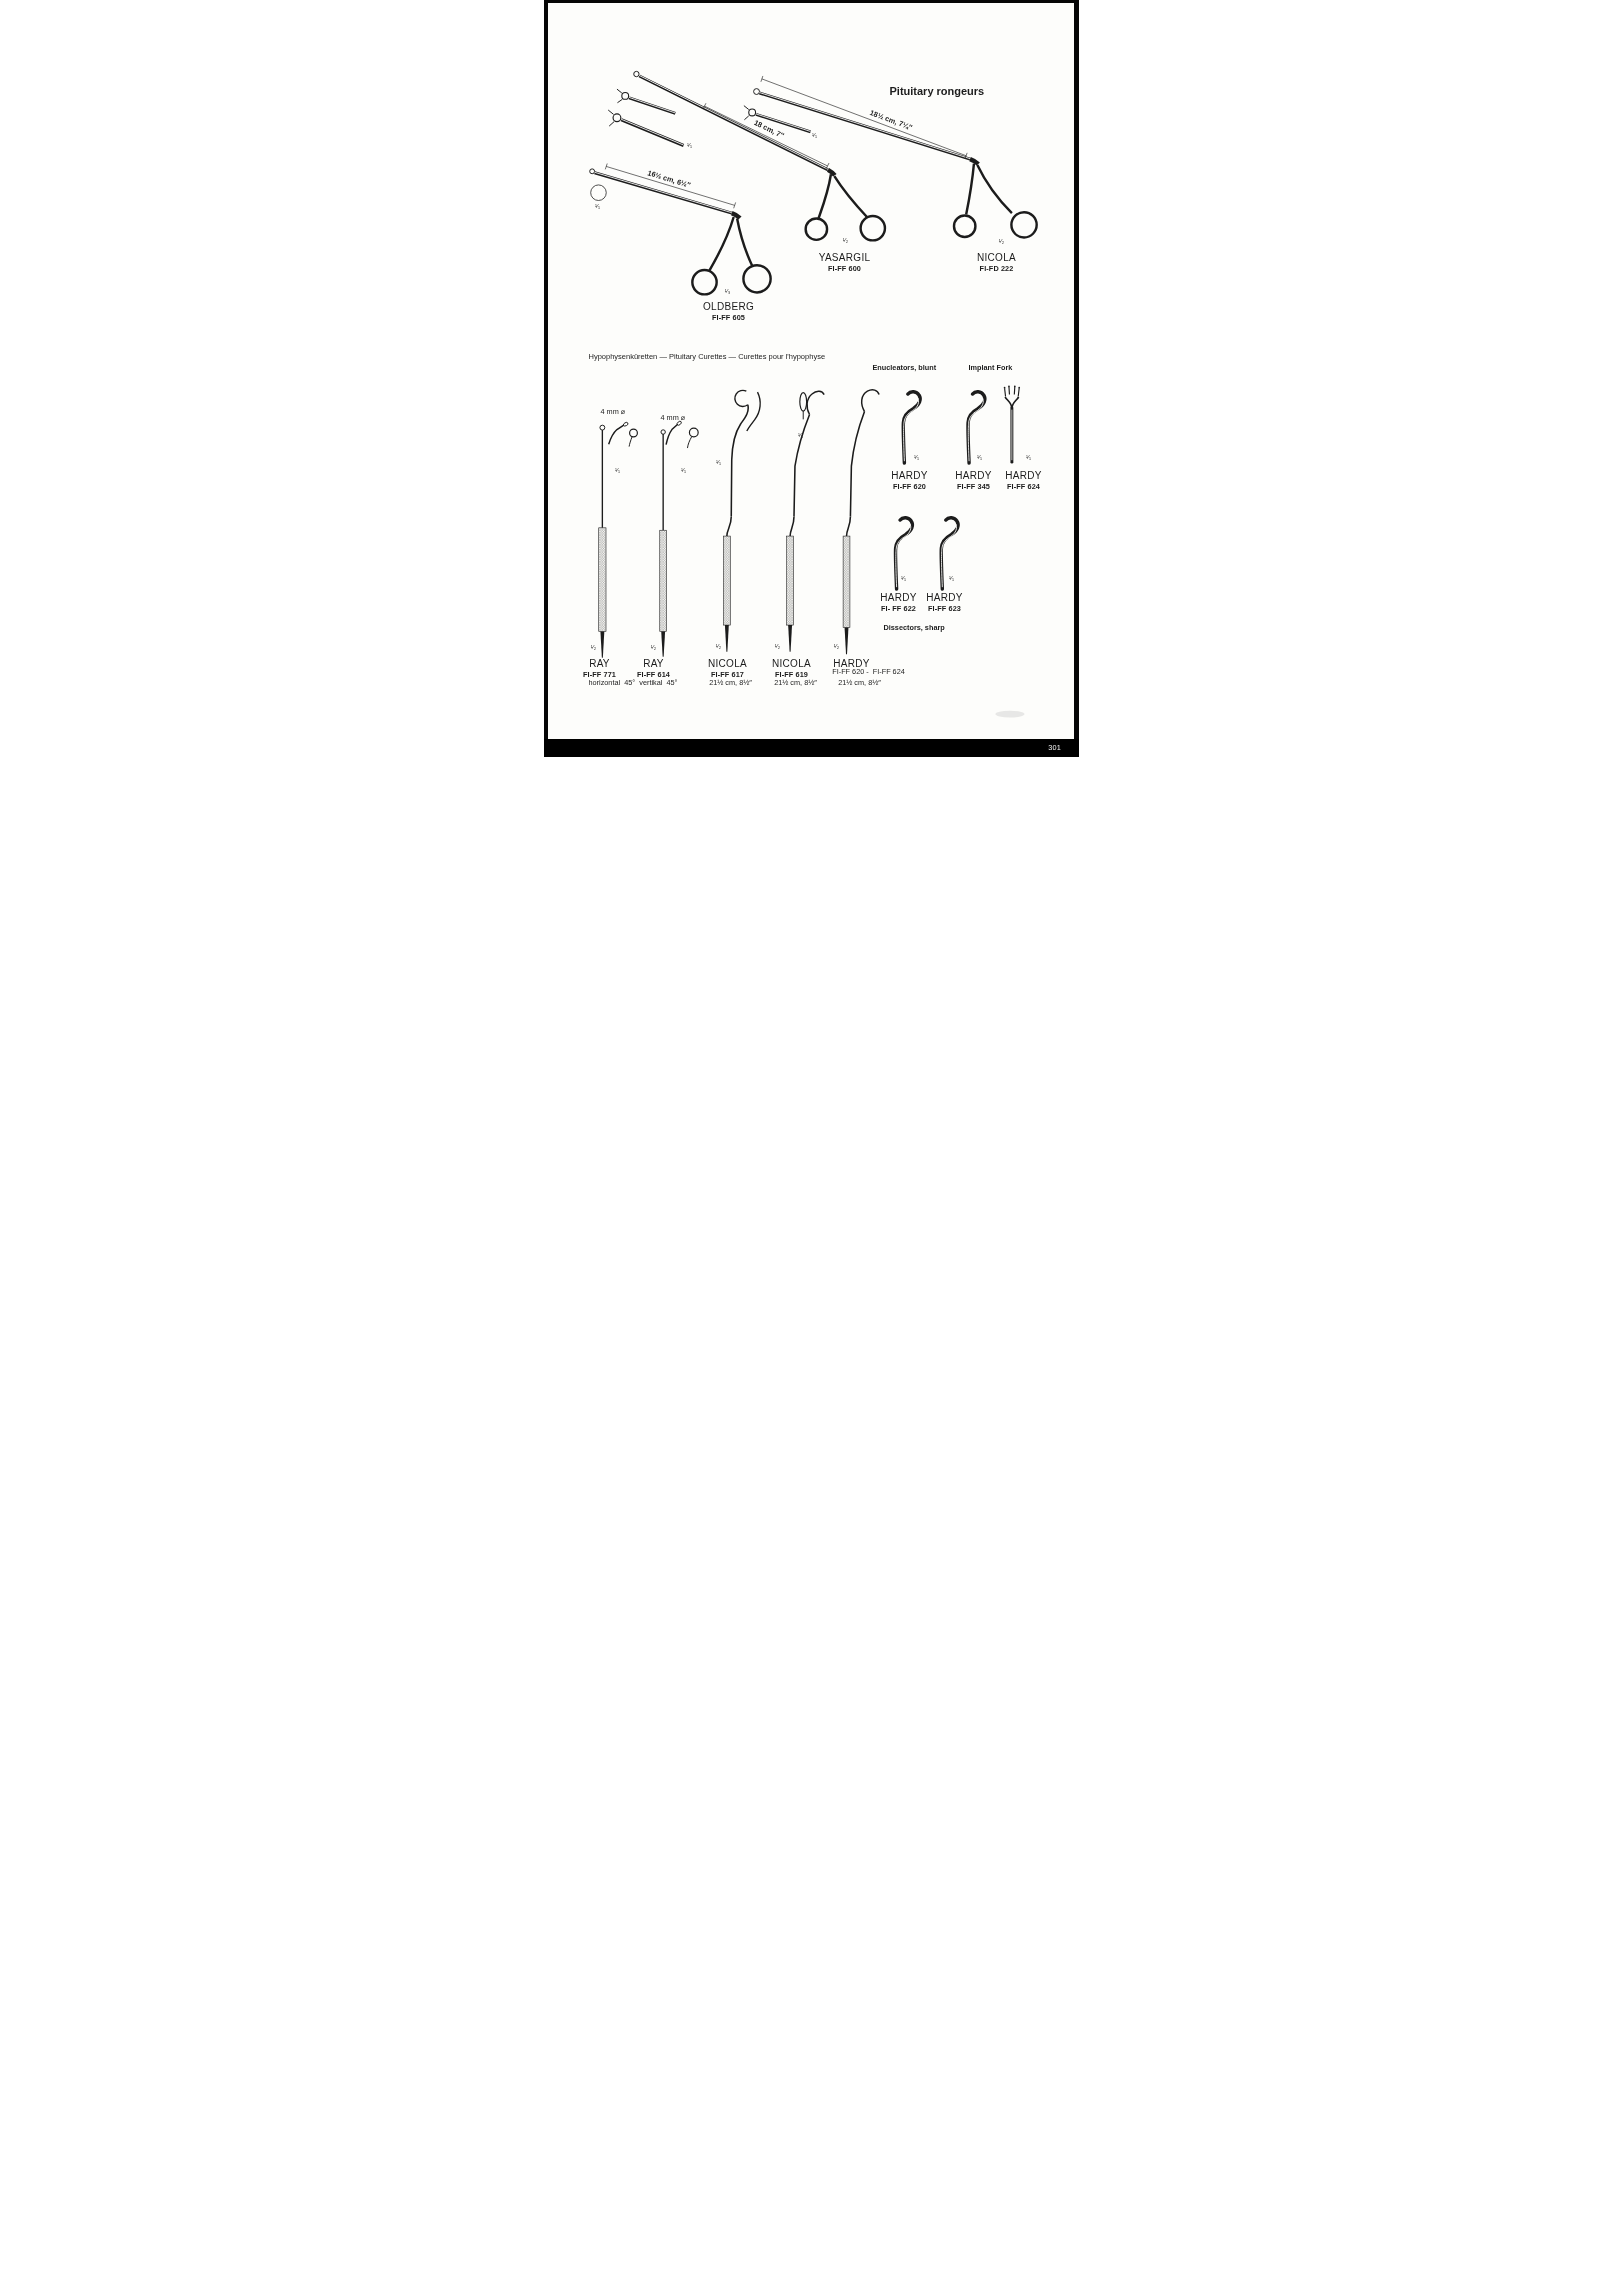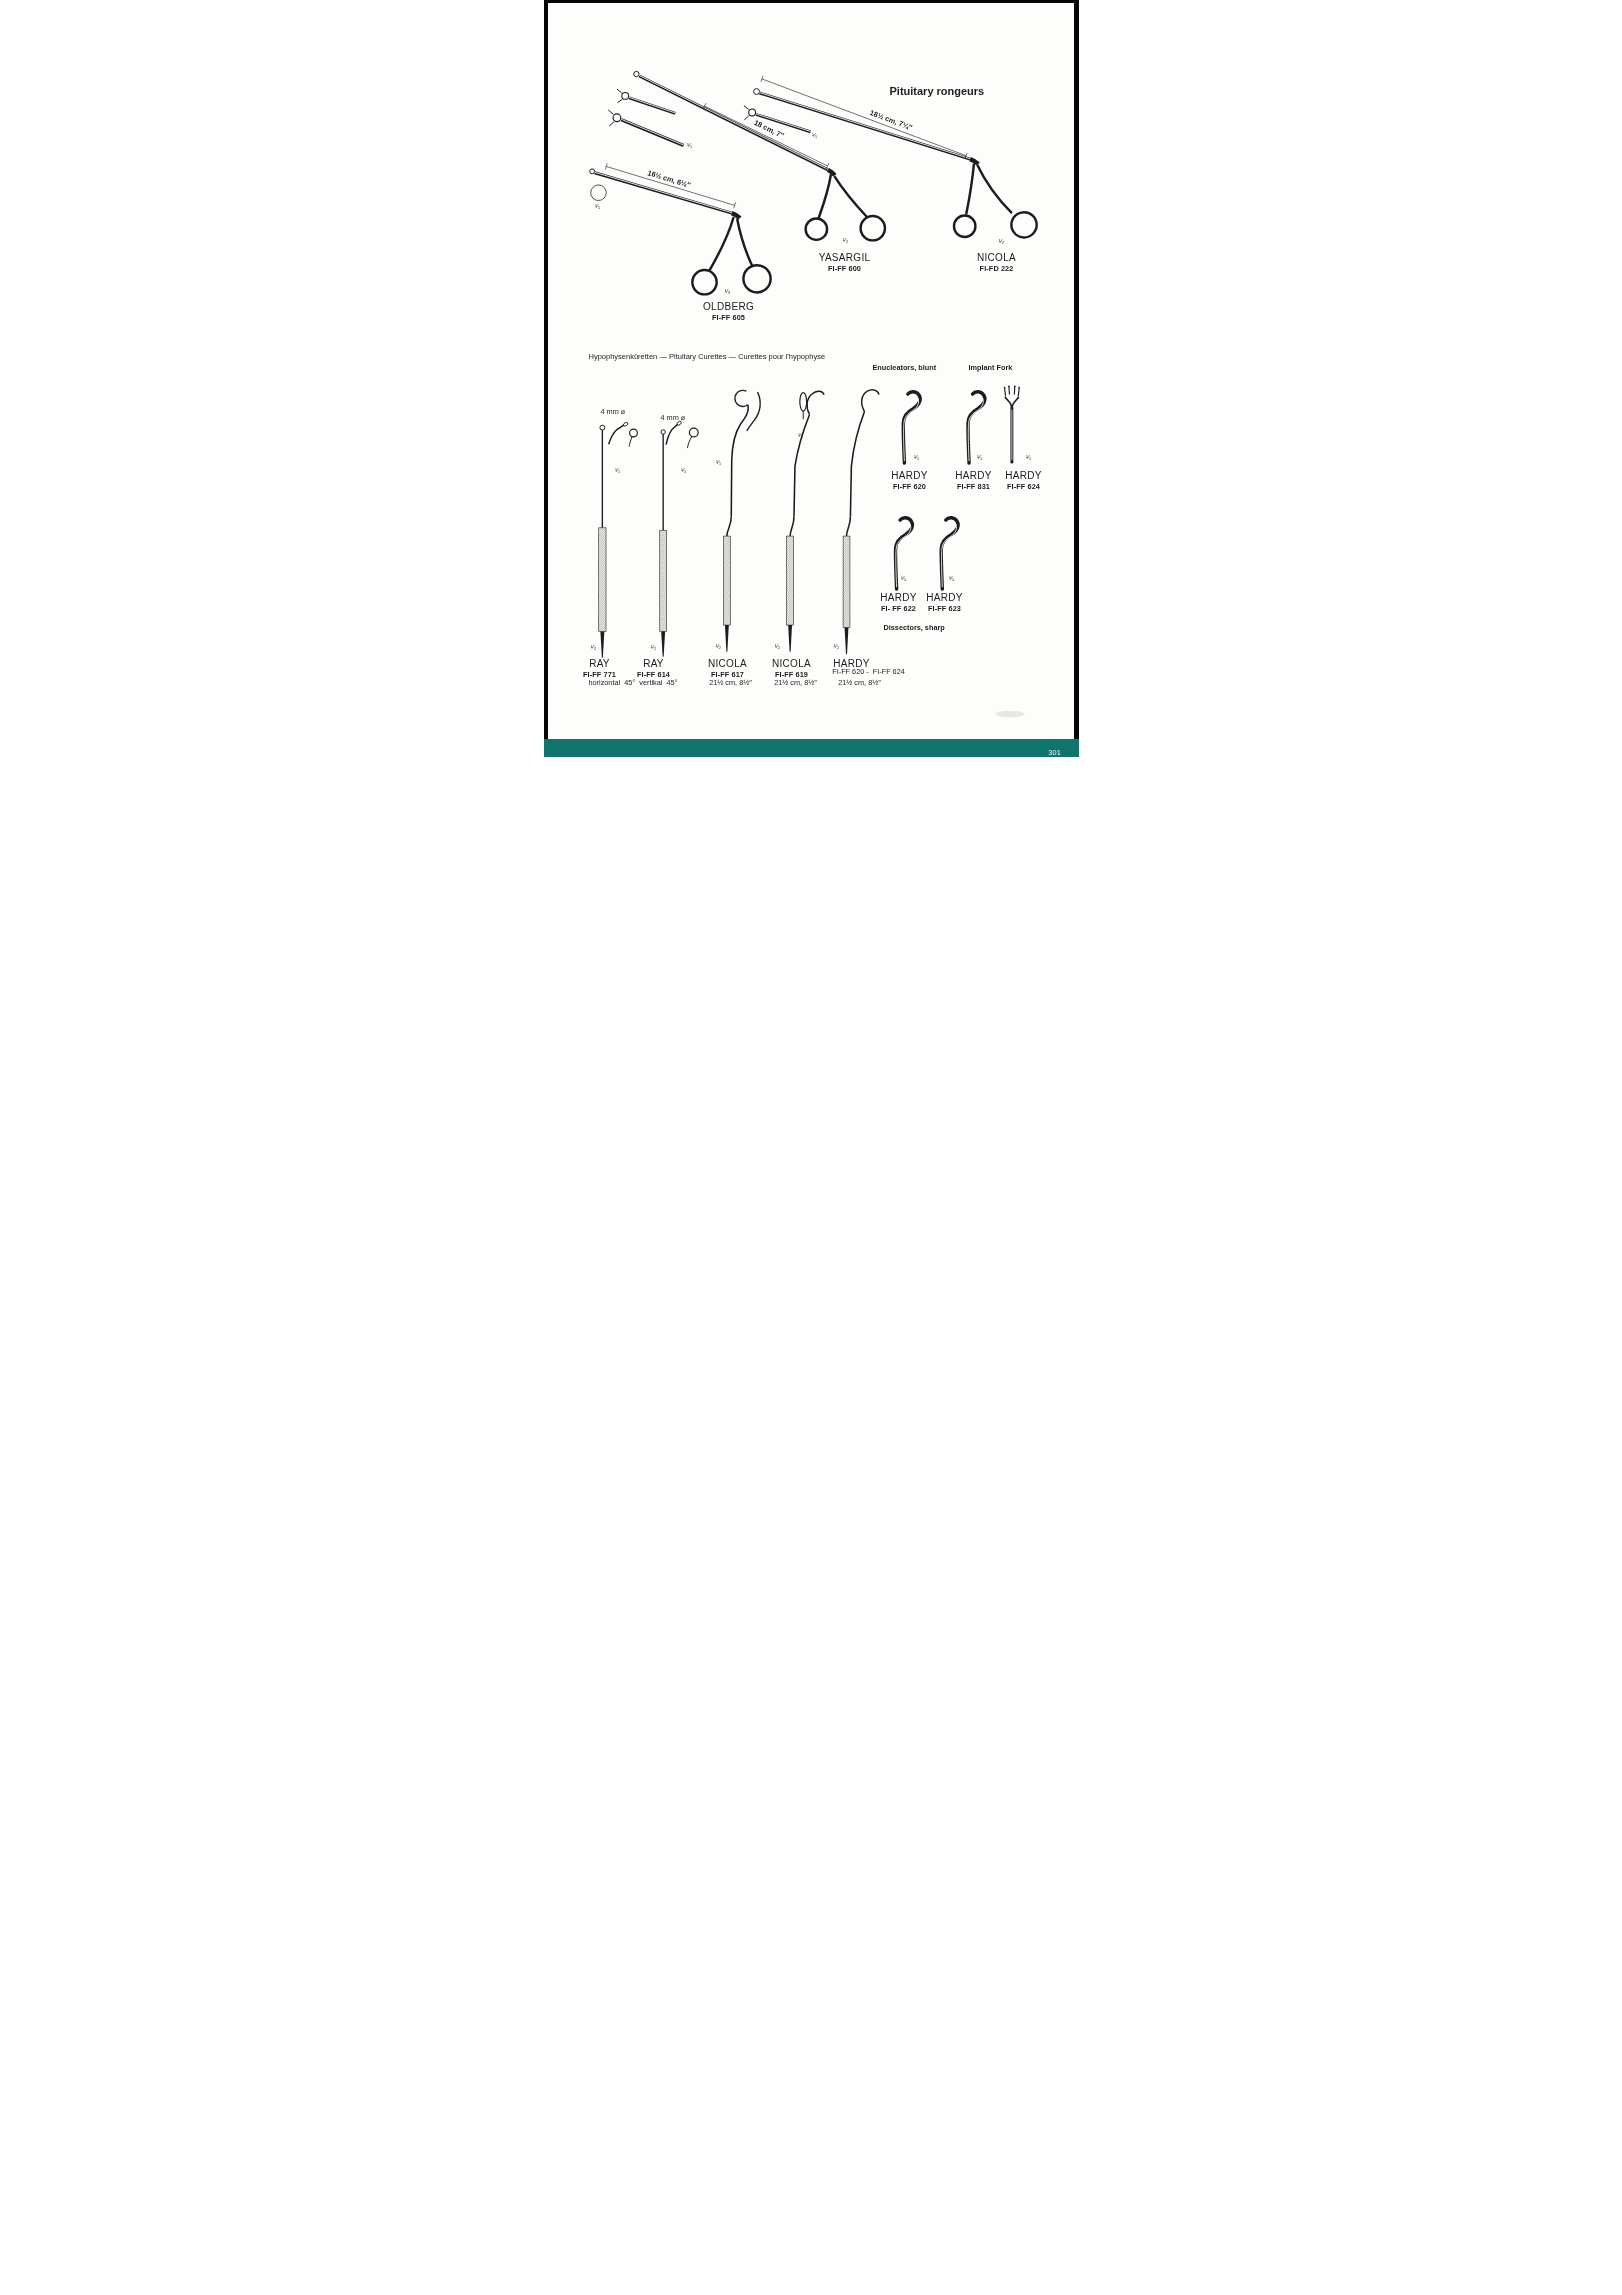--- a/index.html
+++ b/index.html
@@ -4,22 +4,22 @@
 <style>
   * { box-sizing: border-box; }
   html, body { margin: 0; padding: 0; background: #ffffff; }
   body { font-family: "Liberation Sans", "DejaVu Sans", sans-serif; color: #1b1b1b; }
   .page { position: relative; width: 535px; height: 757px; margin: 0 auto; background: #fdfdfb; overflow: hidden; }
   .art { position: absolute; left: 0; top: 0; width: 100%; height: 100%; z-index: 1; }
   .edge { position: absolute; background: #060606; z-index: 4; }
   .edge-top { top: 0; left: 0; width: 100%; height: 3.4px; }
   .edge-left { top: 0; left: 0; width: 4.4px; height: 100%; }
   .edge-right { top: 0; right: 0; width: 4.9px; height: 100%; }
-  .footer-bar { position: absolute; left: 0; bottom: 0; width: 100%; height: 18.5px; background: #0f766e; z-index: 5;
-                display: flex; align-items: flex-end; justify-content: flex-end; padding-right: 17.5px; }
+  .footer-bar { position: absolute; left: 0; bottom: 0; width: 100%; height: 18.5px; background: #000000; z-index: 5;
+                display: flex; align-items: center; justify-content: flex-end; padding-right: 17.5px; }
   .page-num { color: #f2f2f2; font-size: 7.3px; letter-spacing: 0.2px; }
   .header { position: absolute; top: 0; left: 0; width: 100%; height: 49px; z-index: 3; }
   .logo { position: absolute; left: 14.6px; top: 4.9px; width: 37px; height: 37px; }
   .titles { position: absolute; left: 55px; top: 5.8px; }
   .title { margin: 0; font-size: 14.6px; font-weight: 700; letter-spacing: 0.1px; color: #0e0e0e; white-space: nowrap; }
   .subtitle-bar { margin-top: 2.4px; width: 220px; height: 14px; background: #0a0a0a; display: flex; align-items: center; padding-left: 3.9px; }
   .subtitle { color: #fafafa; font-size: 8.3px; font-weight: 700; letter-spacing: 0.2px; white-space: nowrap; }
   .artifact { margin-left: 29px; width: 73px; height: 8.3px; opacity: 0.8;
               background: repeating-linear-gradient(90deg, #3a3a3a 0 1px, #0a0a0a 1px 2.4px, #777 2.4px 2.9px, #0a0a0a 2.9px 5.4px, #555 5.4px 6.3px, #0a0a0a 6.3px 9.2px); }
   .lbl { position: absolute; z-index: 2; font-size: 7.3px; color: #1d1d1d; white-space: nowrap; line-height: 1.15; }
@@ -242,21 +242,21 @@
   <div class="mk" style="left:175px; top:643px;">¹⁄₂</div>
   <div class="mk" style="left:234px; top:643px;">¹⁄₂</div>
   <div class="mk" style="left:293px; top:643px;">¹⁄₂</div>
 
   <div class="ilbl" style="left:366px; top:470px;">
     <div class="iname">HARDY</div>
     <div class="icode">FI-FF 620</div>
   </div>
   <div class="ilbl" style="left:430px; top:470px;">
     <div class="iname">HARDY</div>
-    <div class="icode">FI-FF 831</div>
+    <div class="icode">FI-FF 345</div>
   </div>
   <div class="ilbl" style="left:480px; top:470px;">
     <div class="iname">HARDY</div>
     <div class="icode">FI-FF 624</div>
   </div>
   <div class="ilbl" style="left:355px; top:592px;">
     <div class="iname">HARDY</div>
     <div class="icode">FI- FF 622</div>
   </div>
   <div class="ilbl" style="left:401px; top:592px;">

